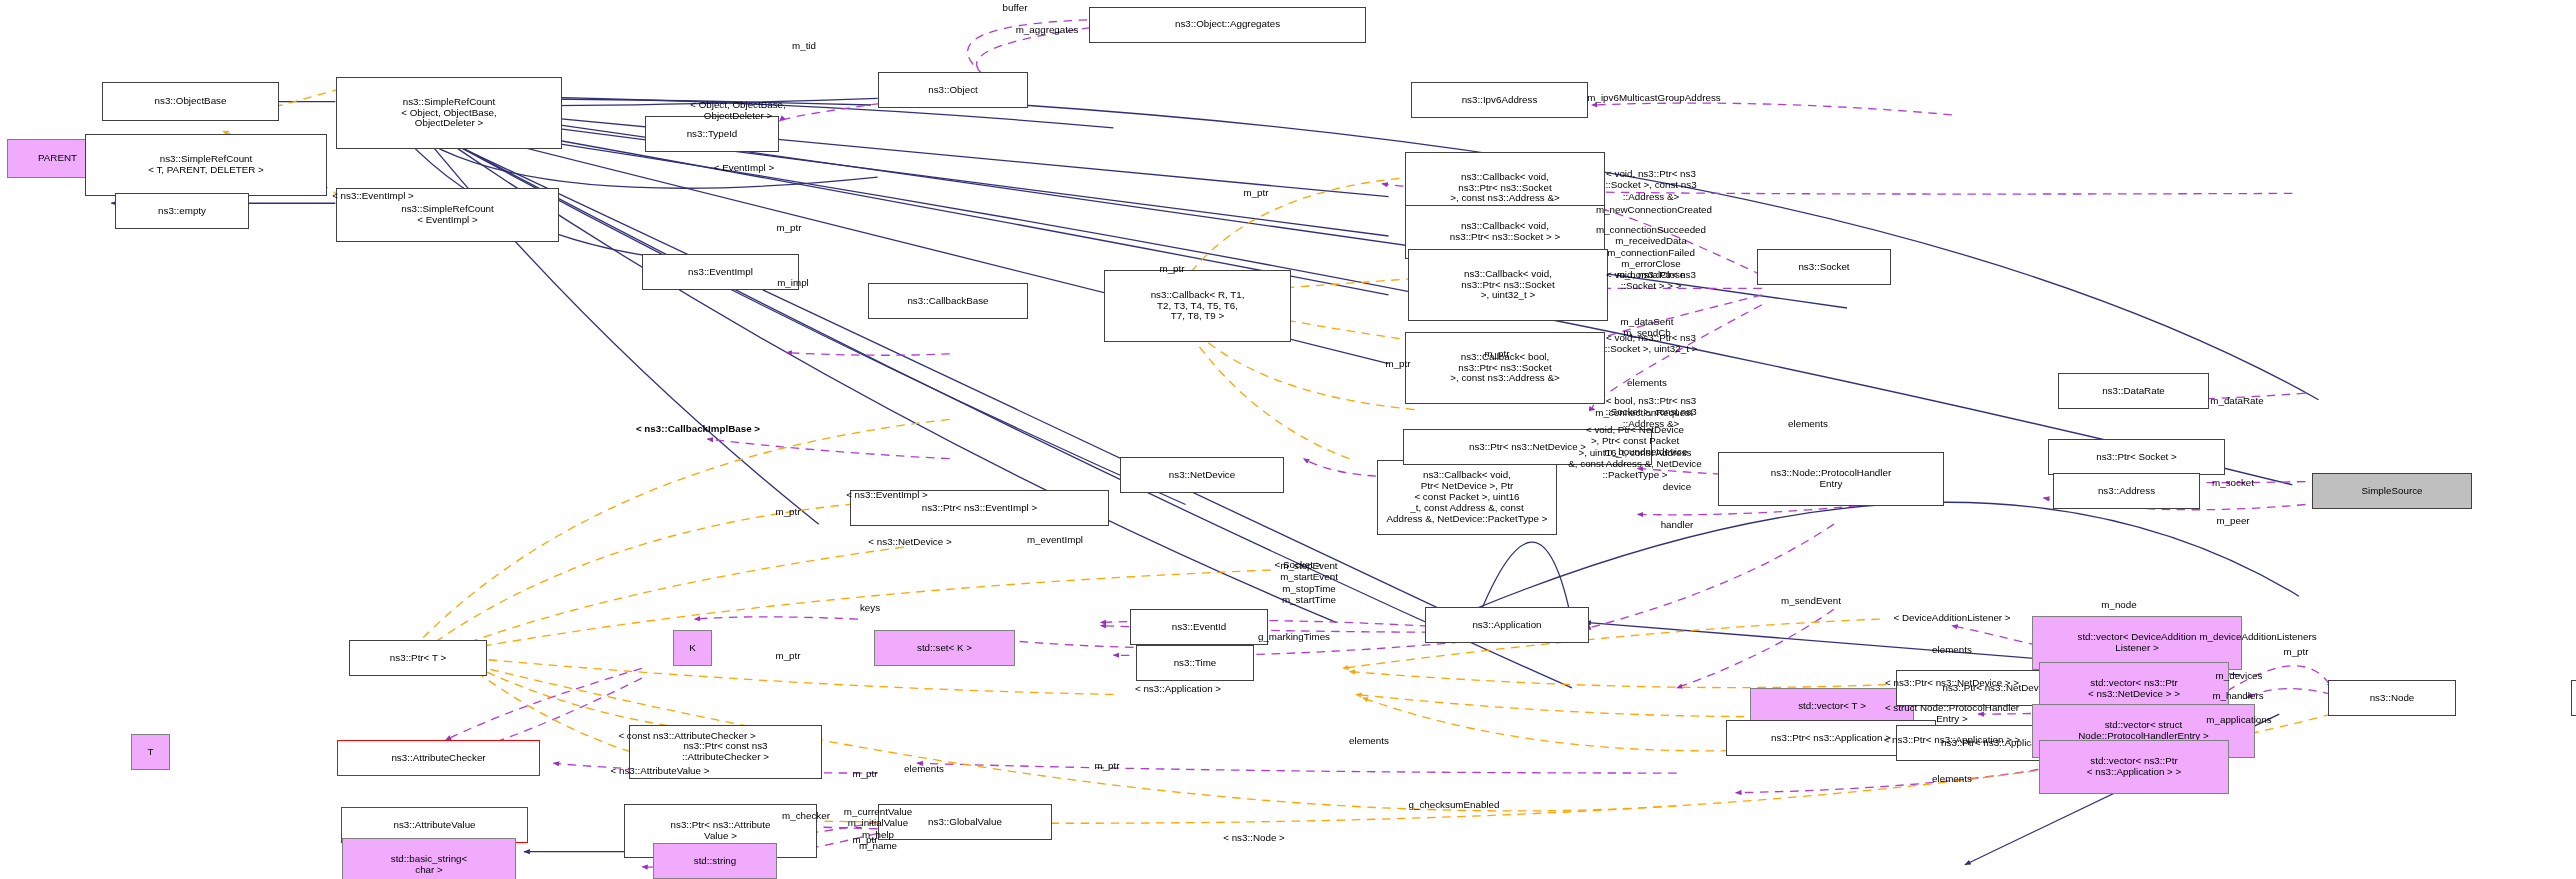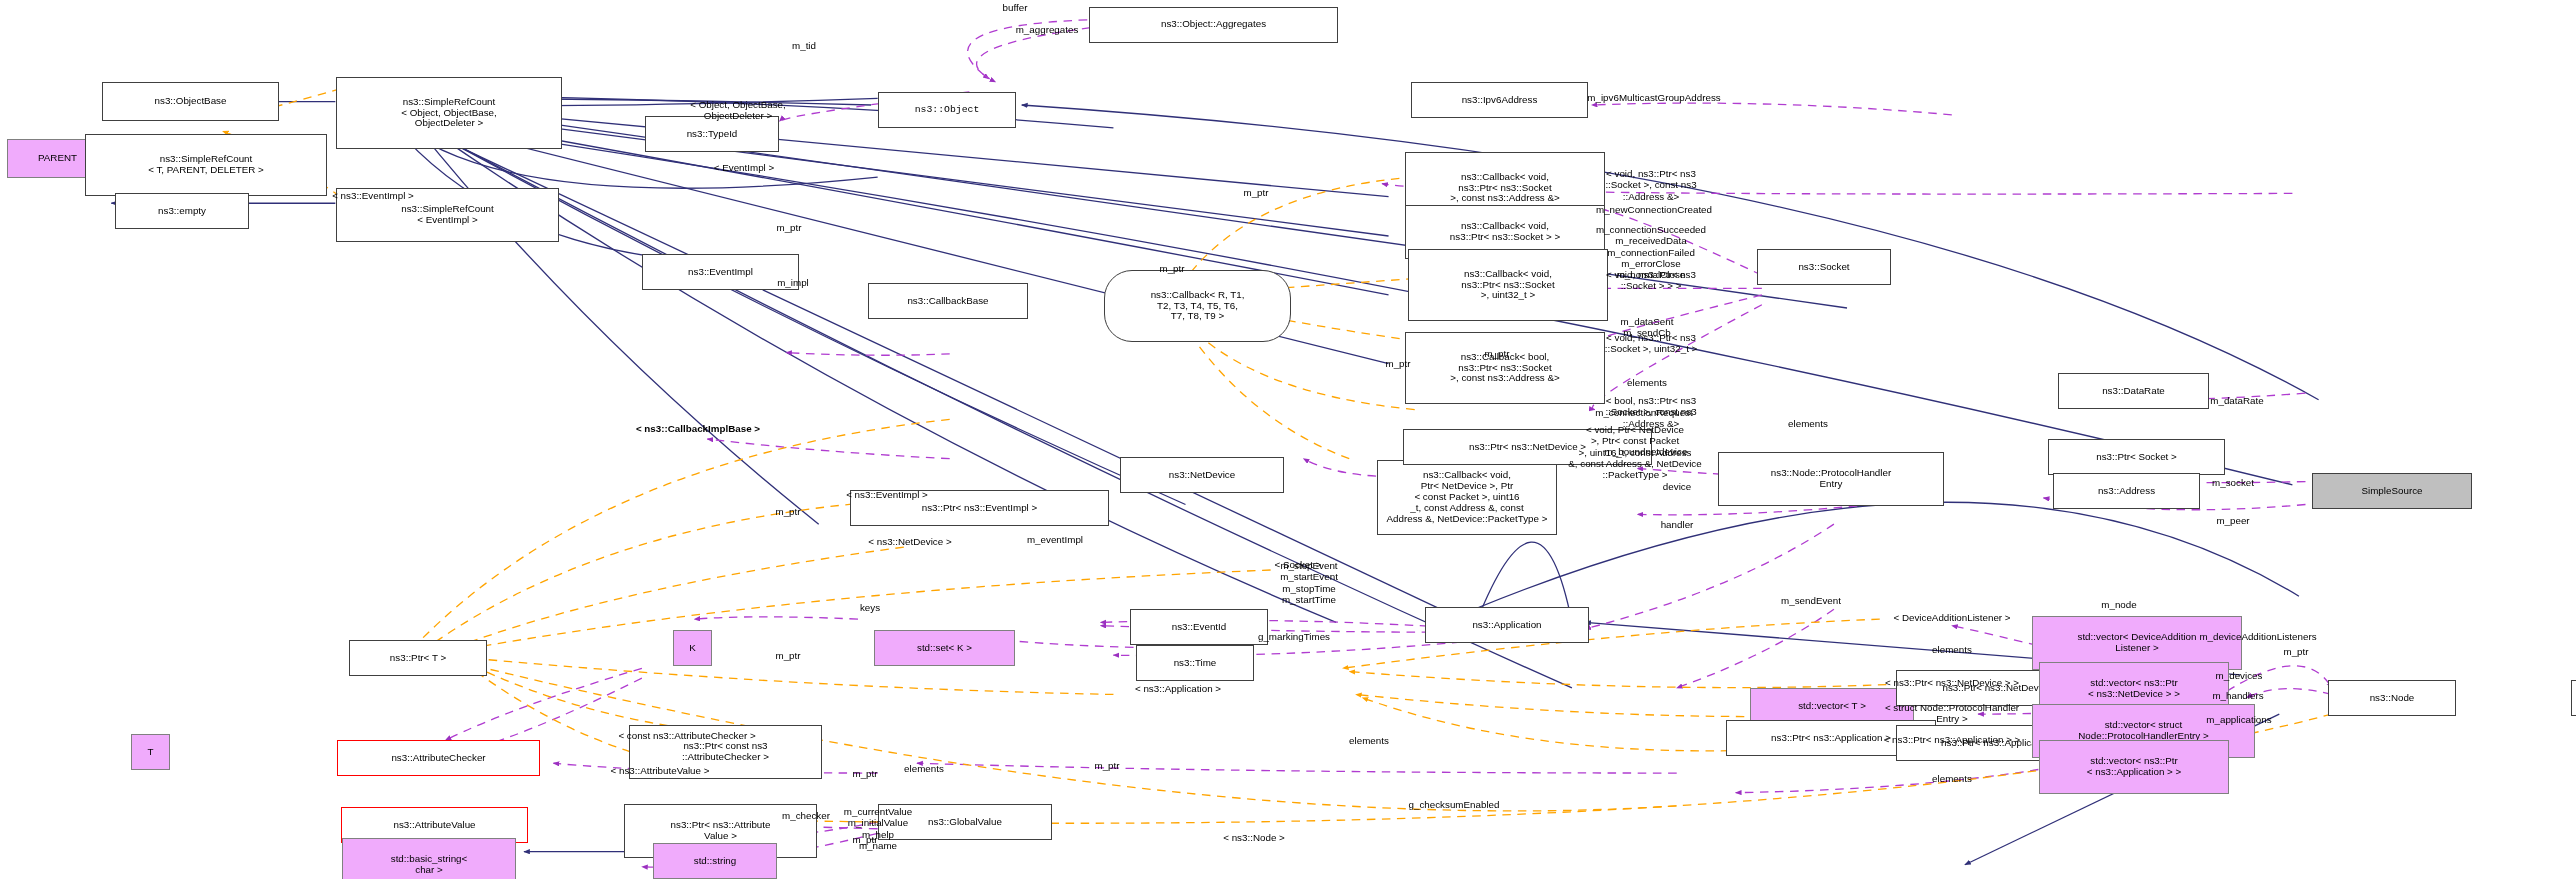--- a/index.html
+++ b/index.html
@@ -132,24 +132,24 @@
 &lt; T, PARENT, DELETER &gt;</div>
     <div class="node thick" style="left: 102px; top: 82px; width: 177px; height: 39px;">ns3::ObjectBase</div>
     <div class="node thick" style="left: 115px; top: 193px; width: 134px; height: 36px;">ns3::empty</div>
     <div class="node thick" style="left: 336px; top: 77px; width: 226px; height: 72px;">ns3::SimpleRefCount
 &lt; Object, ObjectBase,
 ObjectDeleter &gt;</div>
     <div class="node thick" style="left: 336px; top: 188px; width: 223px; height: 54px;">ns3::SimpleRefCount
 &lt; EventImpl &gt;</div>
     <div class="node thick" style="left: 645px; top: 116px; width: 134px; height: 36px;">ns3::TypeId</div>
     <div class="node thick" style="left: 642px; top: 254px; width: 157px; height: 36px;">ns3::EventImpl</div>
-    <div class="node thick" style="left: 878px; top: 92px; width: 138px; height: 36px; font-family: Liberation Mono, monospace;">ns3::Object</div>
-    <div class="node thick" style="left: 1089px; top: 6.5px; width: 249px; height: 36px;">ns3::Object::Aggregates</div>
+    <div class="node thick" style="left: 878px; top: 72px; width: 150px; height: 36px;">ns3::Object</div>
+    <div class="node thick" style="left: 1089px; top: 6.5px; width: 277px; height: 36px;">ns3::Object::Aggregates</div>
     <div class="node thick" style="left: 868px; top: 283px; width: 160px; height: 36px;">ns3::CallbackBase</div>
-    <div class="node thick" style="left: 1104px; top: 270px; width: 187px; height: 72px; border-radius: 28px;">ns3::Callback&lt; R, T1,
+    <div class="node thick" style="left: 1104px; top: 270px; width: 187px; height: 72px;">ns3::Callback&lt; R, T1,
 T2, T3, T4, T5, T6,
 T7, T8, T9 &gt;</div>
     <div class="node thick" style="left: 1411px; top: 82px; width: 177px; height: 36px;">ns3::Ipv6Address</div>
     <div class="node thick" style="left: 1405px; top: 152px; width: 200px; height: 72px;">ns3::Callback&lt; void,
 ns3::Ptr&lt; ns3::Socket
 &gt;, const ns3::Address &amp;&gt;</div>
     <div class="node thick" style="left: 1405px; top: 205px; width: 200px; height: 54px;">ns3::Callback&lt; void,
 ns3::Ptr&lt; ns3::Socket &gt; &gt;</div>
     <div class="node thick" style="left: 1408px; top: 249px; width: 200px; height: 72px;">ns3::Callback&lt; void,
 ns3::Ptr&lt; ns3::Socket

